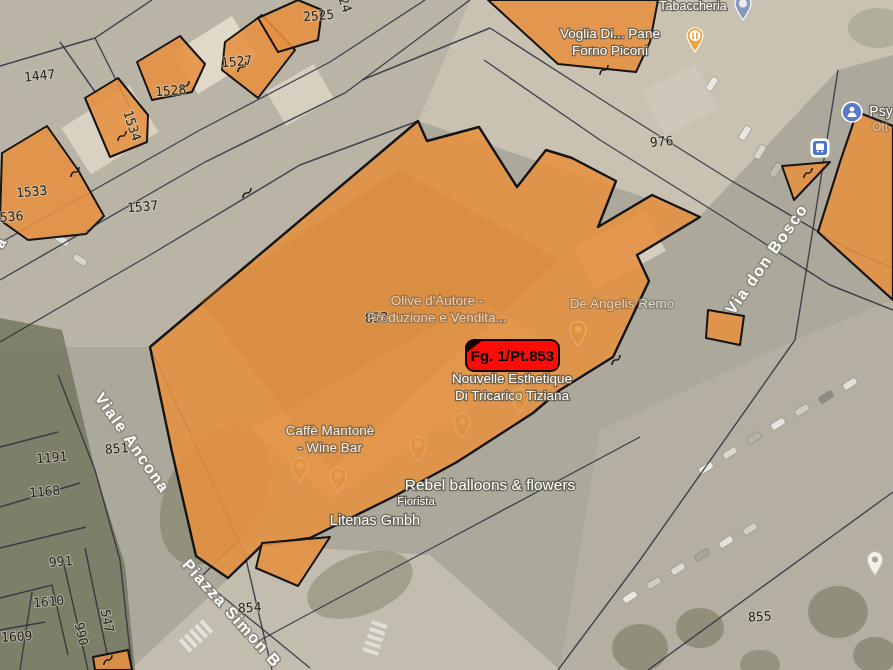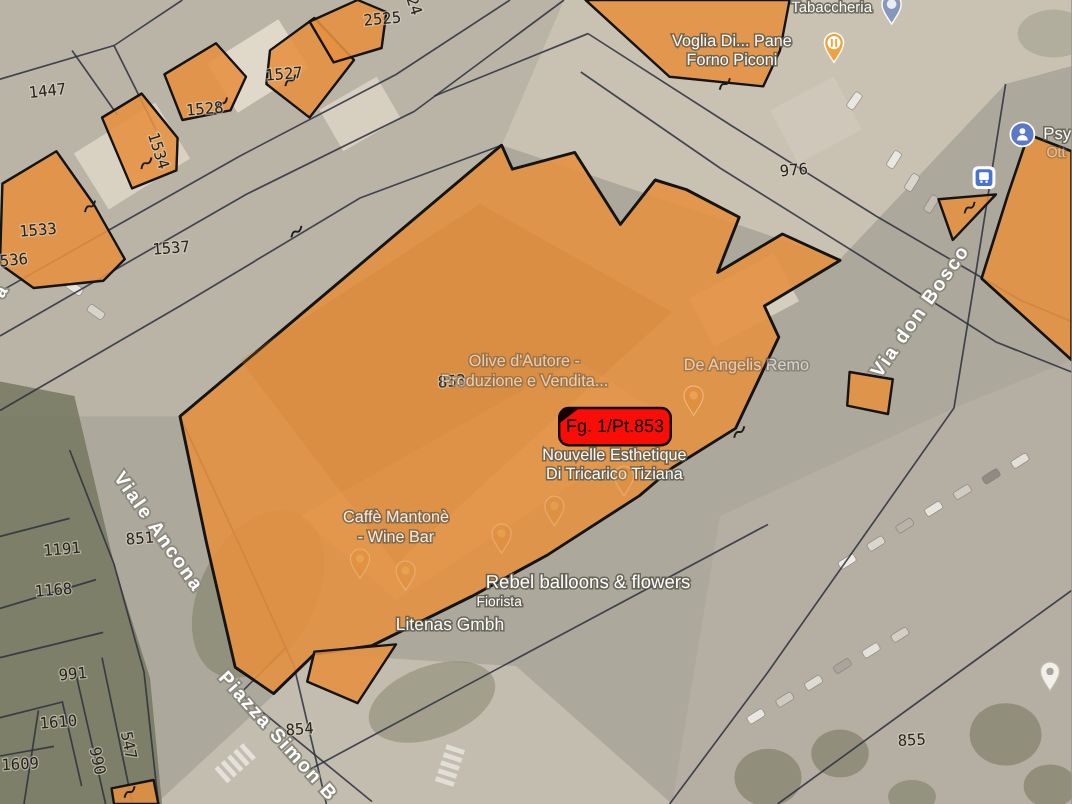--- a/index.html
+++ b/index.html
@@ -227,17 +227,17 @@
       </g>
       <g transform="translate(520 399)" opacity="0.3">
         <path d="M0,14 C-6,5 -8,1.5 -8,-2.5 a8,8 0 1 1 16,0 C8,1.5 6,5 0,14 Z" fill="#e08a2e" stroke="#f6e3c6" stroke-width="1"></path>
         <circle cx="0" cy="-2.5" r="3.5" fill="#f2b863"></circle>
       </g>
       <g transform="translate(875 562)" opacity="1">
         <path d="M0,14 C-6,5 -8,1.5 -8,-2.5 a8,8 0 1 1 16,0 C8,1.5 6,5 0,14 Z" fill="#f2f0ea" stroke="#bdb8ae" stroke-width="1.2"></path>
         <circle cx="0" cy="-2.5" r="3" fill="#a8a298"></circle>
       </g>
     </svg>
-  <div id="badge" style="left: 465px; top: 339px; width: 95px; height: 33px; background: rgb(251, 13, 7); border: 2.5px solid rgb(20, 0, 0); color: rgb(0, 0, 0);">
+  <div id="badge" style="left: 465px; top: 339px; width: 95px; height: 33px; background: rgb(251, 13, 7); border: 2.5px solid rgb(20, 0, 0); color: rgb(0, 0, 0); font-weight: bold;">
     <div class="notch"></div>
     <span>Fg. 1/Pt.853</span>
   </div>
 </div>
 
 </body></html>

